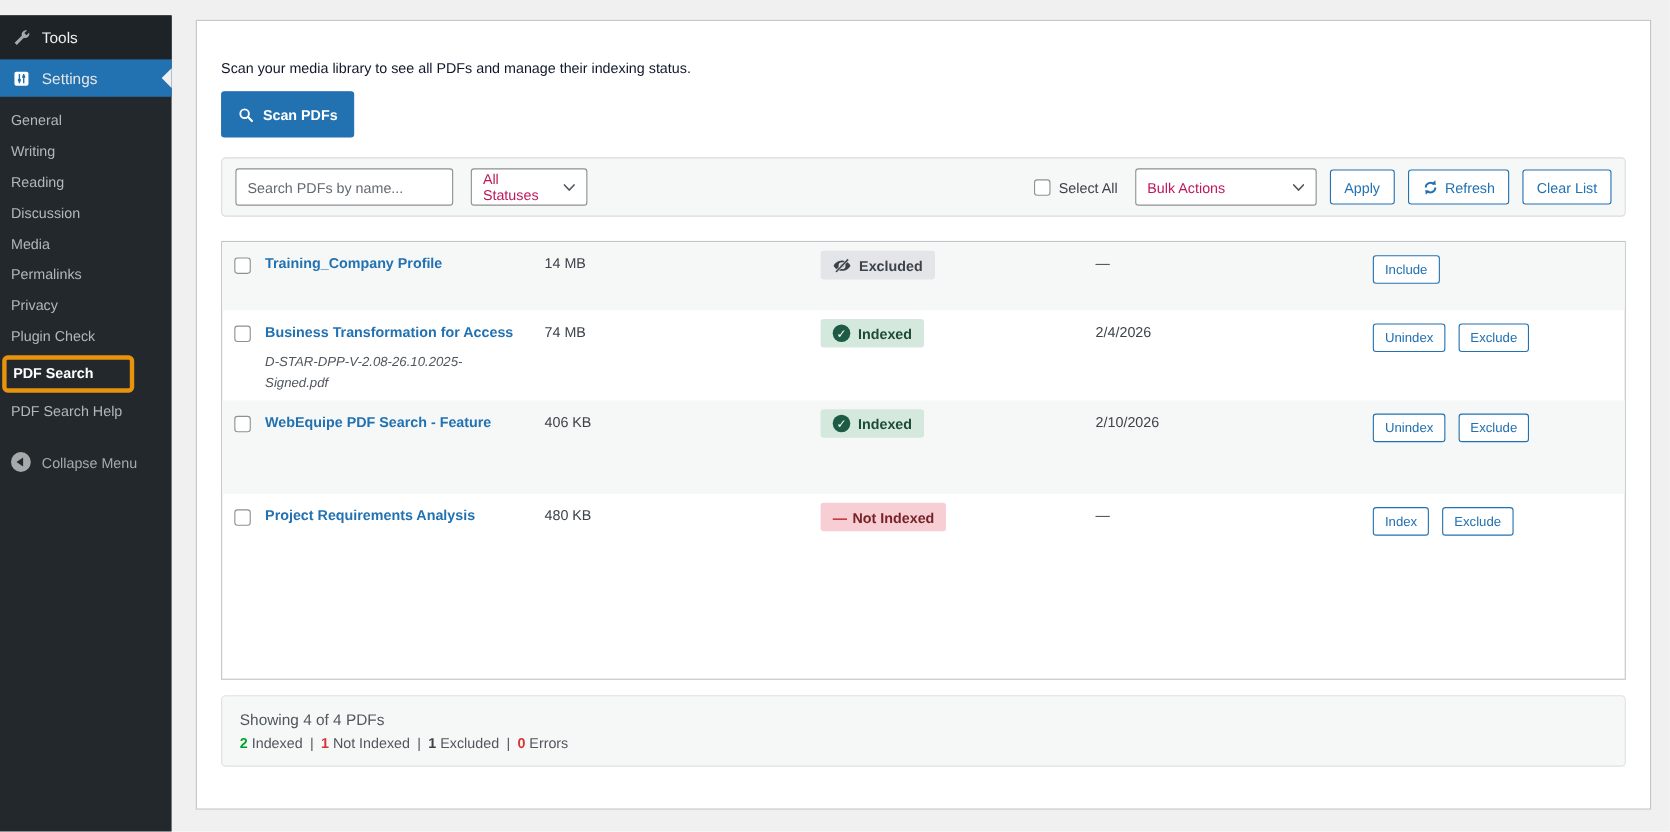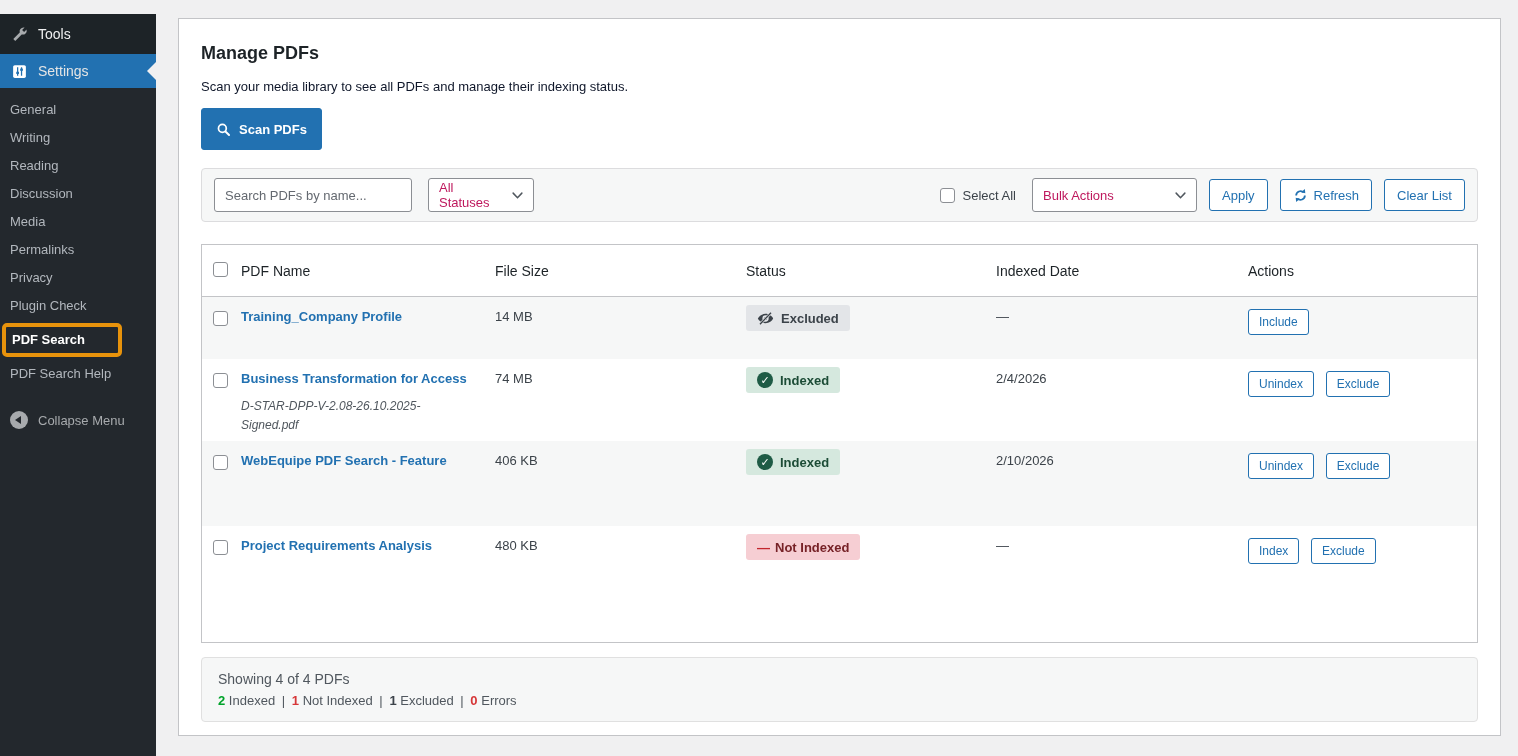--- a/index.html
+++ b/index.html
@@ -149,21 +149,20 @@
     </nav>
     <div class="collapse">
       <span class="collapse-icon"></span>
       <span>Collapse Menu</span>
     </div>
   </aside>
 
   <main class="content">
     <div class="card">
 
-      <h1>Manage PDFs</h1>
       <p class="desc">Scan your media library to see all PDFs and manage their indexing status.</p>
 
       <button class="btn-primary">
         <span class="icon-search">
           <svg width="15" height="15" viewBox="0 0 20 20">
               <circle cx="8.5" cy="8.5" r="5.2" fill="none" stroke="#fff" stroke-width="2.3"></circle>
               <line x1="12.6" y1="12.6" x2="17.4" y2="17.4" stroke="#fff" stroke-width="2.6" stroke-linecap="round"></line>
             </svg>
         </span>
         <span>Scan PDFs</span>
@@ -201,28 +200,20 @@
                 <path d="M15.8 10a5.8 5.8 0 0 1-10 4" fill="none" stroke="#2271b1" stroke-width="2.4"></path>
                 <polygon points="4.2,18.8 3.6,13 9.2,14.2" fill="#2271b1"></polygon>
               </svg>
           </span>
           <span>Refresh</span>
         </button>
         <button class="btn-secondary">Clear List</button>
       </div>
 
       <div class="table">
-        <div class="thead">
-          <div class="col-check"><span class="cb"></span></div>
-          <div class="col-name">PDF Name</div>
-          <div class="col-size">File Size</div>
-          <div class="col-status">Status</div>
-          <div class="col-date">Indexed Date</div>
-          <div class="col-actions">Actions</div>
-        </div>
 
         <div class="trow r1 alt">
           <div class="col-check"><span class="cb"></span></div>
           <div class="col-name"><a class="pdf-link">Training_Company Profile</a></div>
           <div class="col-size">14 MB</div>
           <div class="col-status">
             <span class="badge badge-excluded">
               <span class="eye-icon">
                 <svg width="17" height="13" viewBox="0 0 20 15">
                     <path d="M10 2C5.6 2 2.2 5 1 7.5 2.2 10 5.6 13 10 13s7.8-3 9-5.5C17.8 5 14.4 2 10 2zm0 9.2a3.7 3.7 0 1 1 0-7.4 3.7 3.7 0 0 1 0 7.4z" fill="#3c434a"></path>

